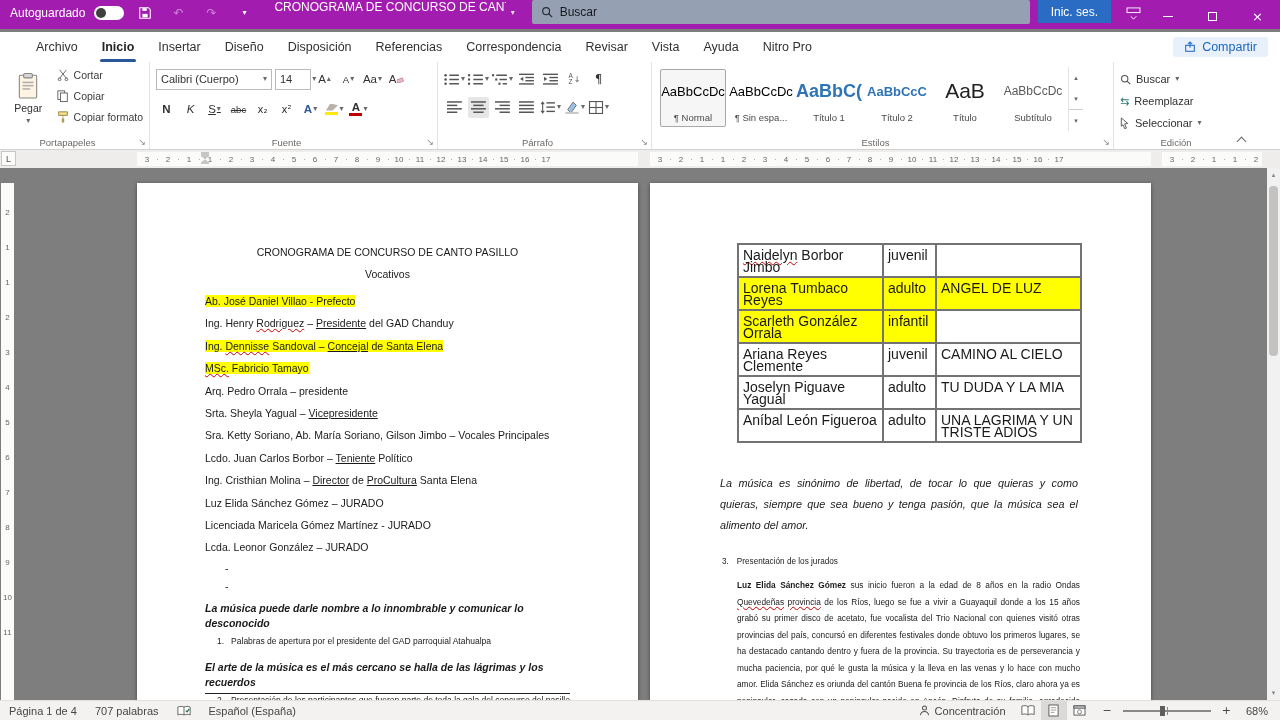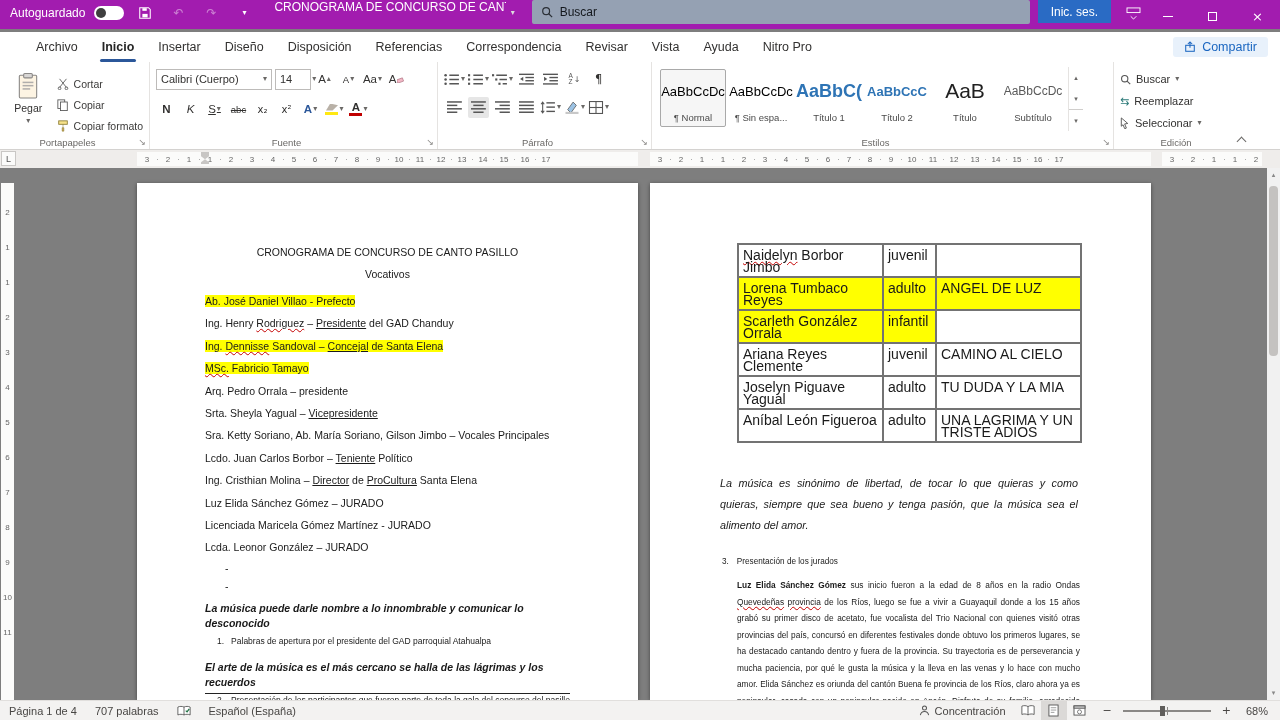--- a/index.html
+++ b/index.html
@@ -35,21 +35,21 @@
 .group-label{position:absolute;bottom:1px;left:0;right:14px;text-align:center;font-size:9.5px;color:#6a6866}
 .launcher{position:absolute;bottom:2px;right:3px;font-size:9px;color:#8a8886;line-height:9px}
 .gbtn{min-width:21px;height:21px;display:flex;align-items:center;justify-content:center;font-size:11.5px;color:#323130;gap:1px}
 .chev{font-size:8px;color:#6a6866;line-height:8px}
 .frow{display:flex;align-items:center;gap:3px;height:24px}
 .inputbox{border:1px solid #bdbbb9;height:21px;display:flex;align-items:center;justify-content:space-between;font-size:11px;padding:0 4px;background:#fff;gap:20px}
 .b{font-weight:700}.i{font-style:italic}.usty{text-decoration:underline}.strk{text-decoration:line-through}
 .colbar{display:flex;flex-direction:column;align-items:center;line-height:11px}
 .barred{width:13px;height:3px;margin-top:1px}
 .bigbtn{width:48px;display:flex;flex-direction:column;align-items:center;justify-content:center;gap:3px;font-size:10.5px;height:64px}
-.smallcmd{display:flex;align-items:flex-end;gap:5px;font-size:10.5px;height:21px;color:#3b3a39;white-space:nowrap}
+.smallcmd{display:flex;align-items:flex-start;gap:5px;font-size:10.5px;height:21px;color:#3b3a39;white-space:nowrap}
 .clipcols{display:flex;gap:6px}
 .clipcol{display:flex;flex-direction:column;justify-content:flex-start;padding-top:2px}
 .pgrid{display:flex;flex-direction:column;gap:4px}
 .icon12{width:16px;height:13px;display:flex;align-items:center;justify-content:center}
 .hl-pen{width:12px;height:7px;background:#b9b1a7;clip-path:polygon(0 100%,35% 0,100% 25%,55% 100%)}
 .hl-bar{width:13px;height:3px;background:#ffe812;margin-top:1px}
 
 .stylesbox{display:flex;gap:2px;padding:2px 2px;height:64px}
 .stylecard{width:66px;height:58px;display:flex;flex-direction:column;align-items:center;justify-content:flex-end;padding-bottom:3px;border:1px solid transparent;border-radius:2px}
 .stylecard.sel{border-color:#a9a9a9;background:#f6f6f6}

